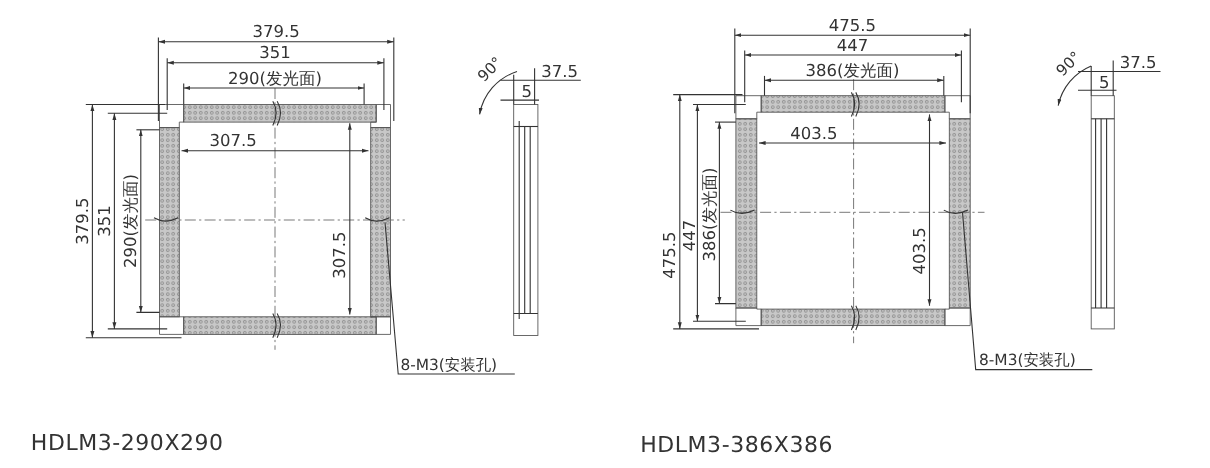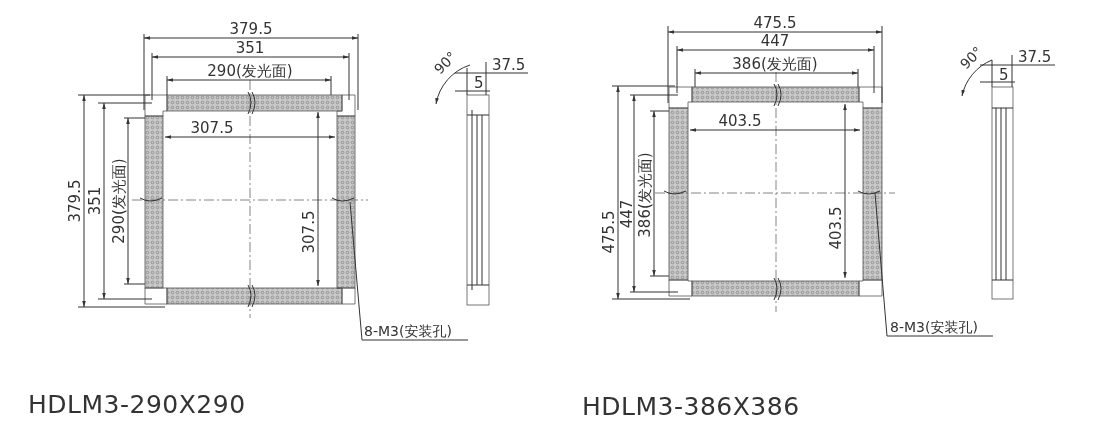--- a/index.html
+++ b/index.html
@@ -1,20 +1,20 @@
 <!DOCTYPE html>
 <html><head>
 <meta charset="utf-8">
 <style>
   html, body { margin:0; padding:0; background:#ffffff; }
   body { width:1100px; height:425px; position:relative; overflow:hidden; font-family:"DejaVu Sans", sans-serif; color:#333; }
   svg { position:absolute; left:0; top:0; }
   .dim { font-family:"DejaVu Sans", sans-serif; font-size:15px; fill:#333; }
   .lbl { font-family:"DejaVu Sans", sans-serif; font-size:14px; fill:#333; }
-  .model { position:absolute; font-family:"DejaVu Sans", sans-serif; font-size:25px; color:#333; letter-spacing:0.5px; }
+  .model { position:absolute; font-family:"DejaVu Sans", sans-serif; font-size:20px; color:#333; letter-spacing:0.5px; }
   .ln { stroke:#333; stroke-width:1; fill:none; }
   .cl { stroke:#666; stroke-width:0.8; stroke-dasharray:10 3 2 3; fill:none; }
   .frame { fill:none; stroke:#555; stroke-width:0.8; }
 </style>
 </head>
 <body>
 
 <svg width="1100" height="425" viewBox="0 0 1100 425">
   <defs>
     <pattern id="dots" width="5" height="5" patternUnits="userSpaceOnUse">

